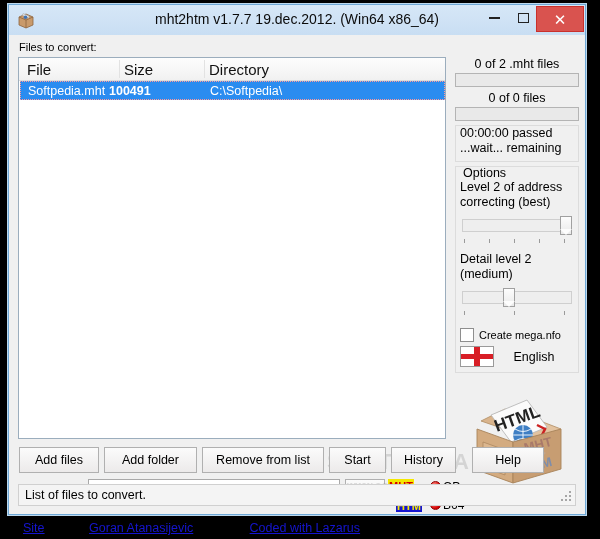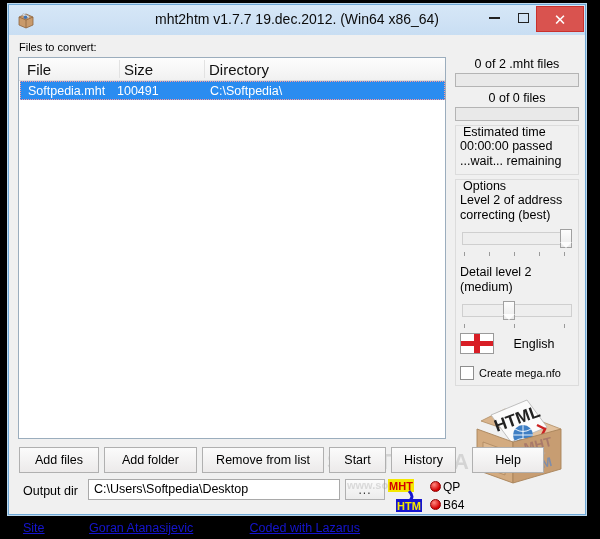--- a/index.html
+++ b/index.html
@@ -58,21 +58,21 @@
   .lv-col.c1{left:8px;}
   .lv-col.c2{left:105px;}
   .lv-col.c3{left:190px;text-align:right;}
   .lv-sep{position:absolute;top:2px;height:18px;width:1px;background:#e2e2e2;}
   #lv-row{
     position:absolute;left:1px;top:23px;width:425px;height:19px;
     background:#2a8cf0;border:1px dotted #ff9a9a;box-sizing:border-box;
   }
   .lv-cell{position:absolute;top:2px;font-size:12.5px;color:#fff;}
   .lv-cell.c1{left:7px;}
-  .lv-cell.c2{left:96px;}
+  .lv-cell.c2{left:88px;font-weight:bold;}
   .lv-cell.c3{left:189px;}
 
   
   #right{position:absolute;left:446px;top:22px;width:124px;}
   .ctr{text-align:center;font-size:12.5px;color:#000;}
   .pbar{
     height:14px;background:#e9e9e9;border:1px solid #b4b4b4;
     box-sizing:border-box;margin:2px 0 4px 0;
   }
   .gbox{
@@ -218,21 +218,20 @@
 
     <div id="right">
 
       <div class="ctr">0 of 2 .mht files</div>
       <div class="pbar"></div>
 
       <div class="ctr">0 of 0 files</div>
       <div class="pbar"></div>
 
       <div class="gbox">
-        <div class="gcap">Estimated time</div>
         <div class="gline">00:00:00 passed</div>
         <div class="gline">...wait... remaining</div>
       </div>
 
       <div class="gbox">
         <div class="gcap">Options</div>
 
         <div class="gline">Level 2 of address</div>
         <div class="gline">correcting (best)</div>
 
@@ -249,28 +248,28 @@
         <div class="gline" style="margin-top:8px">Detail level 2 (medium)</div>
 
         <div class="trackwrap">
           <i class="track"></i>
           <i class="thumb" style="left:43px"></i>
           <i class="tick" style="left:4px"></i>
           <i class="tick" style="left:54px"></i>
           <i class="tick" style="left:104px"></i>
         </div>
 
+        <div id="mega-row">
+          <i class="chk"></i>
+          <span class="lbl">Create mega.nfo</span>
+        </div>
+
         <div id="lang-row">
           <i id="flag"></i>
           <span id="lang-name">English</span>
-        </div>
-
-        <div id="mega-row">
-          <i class="chk"></i>
-          <span class="lbl">Create mega.nfo</span>
         </div>
       </div>
     </div>
 
     <div id="artwork">
       <svg width="116" height="104" viewBox="0 0 116 104">
 
         <path d="M20 34 L44 22 L74 32 L52 45 Z" fill="#d9b48c" stroke="#b08d63" stroke-width="0.8"></path>
         <path d="M74 32 L100 42 L78 55 L52 45 Z" fill="#e3c3a0" stroke="#b08d63" stroke-width="0.8"></path>
 
@@ -332,15 +331,26 @@
 
 
     <div id="links">
       <a href="#">Site</a>
       <span>Coder:</span>
       <a href="#">Goran Atanasijevic</a>
       <span>Planer: v</span>
       <a href="#">Coded with Lazarus</a>
     </div>
 
+    <div id="statusbar">
+      <span id="status-text">List of files to convert.</span>
+      <span id="grip">
+        <i class="grip-d" style="left:9px;top:0"></i>
+        <i class="grip-d" style="left:5px;top:4px"></i>
+        <i class="grip-d" style="left:9px;top:4px"></i>
+        <i class="grip-d" style="left:1px;top:8px"></i>
+        <i class="grip-d" style="left:5px;top:8px"></i>
+        <i class="grip-d" style="left:9px;top:8px"></i>
+      </span>
+    </div>
 
   </div>
 </div>
 
 </body></html>

